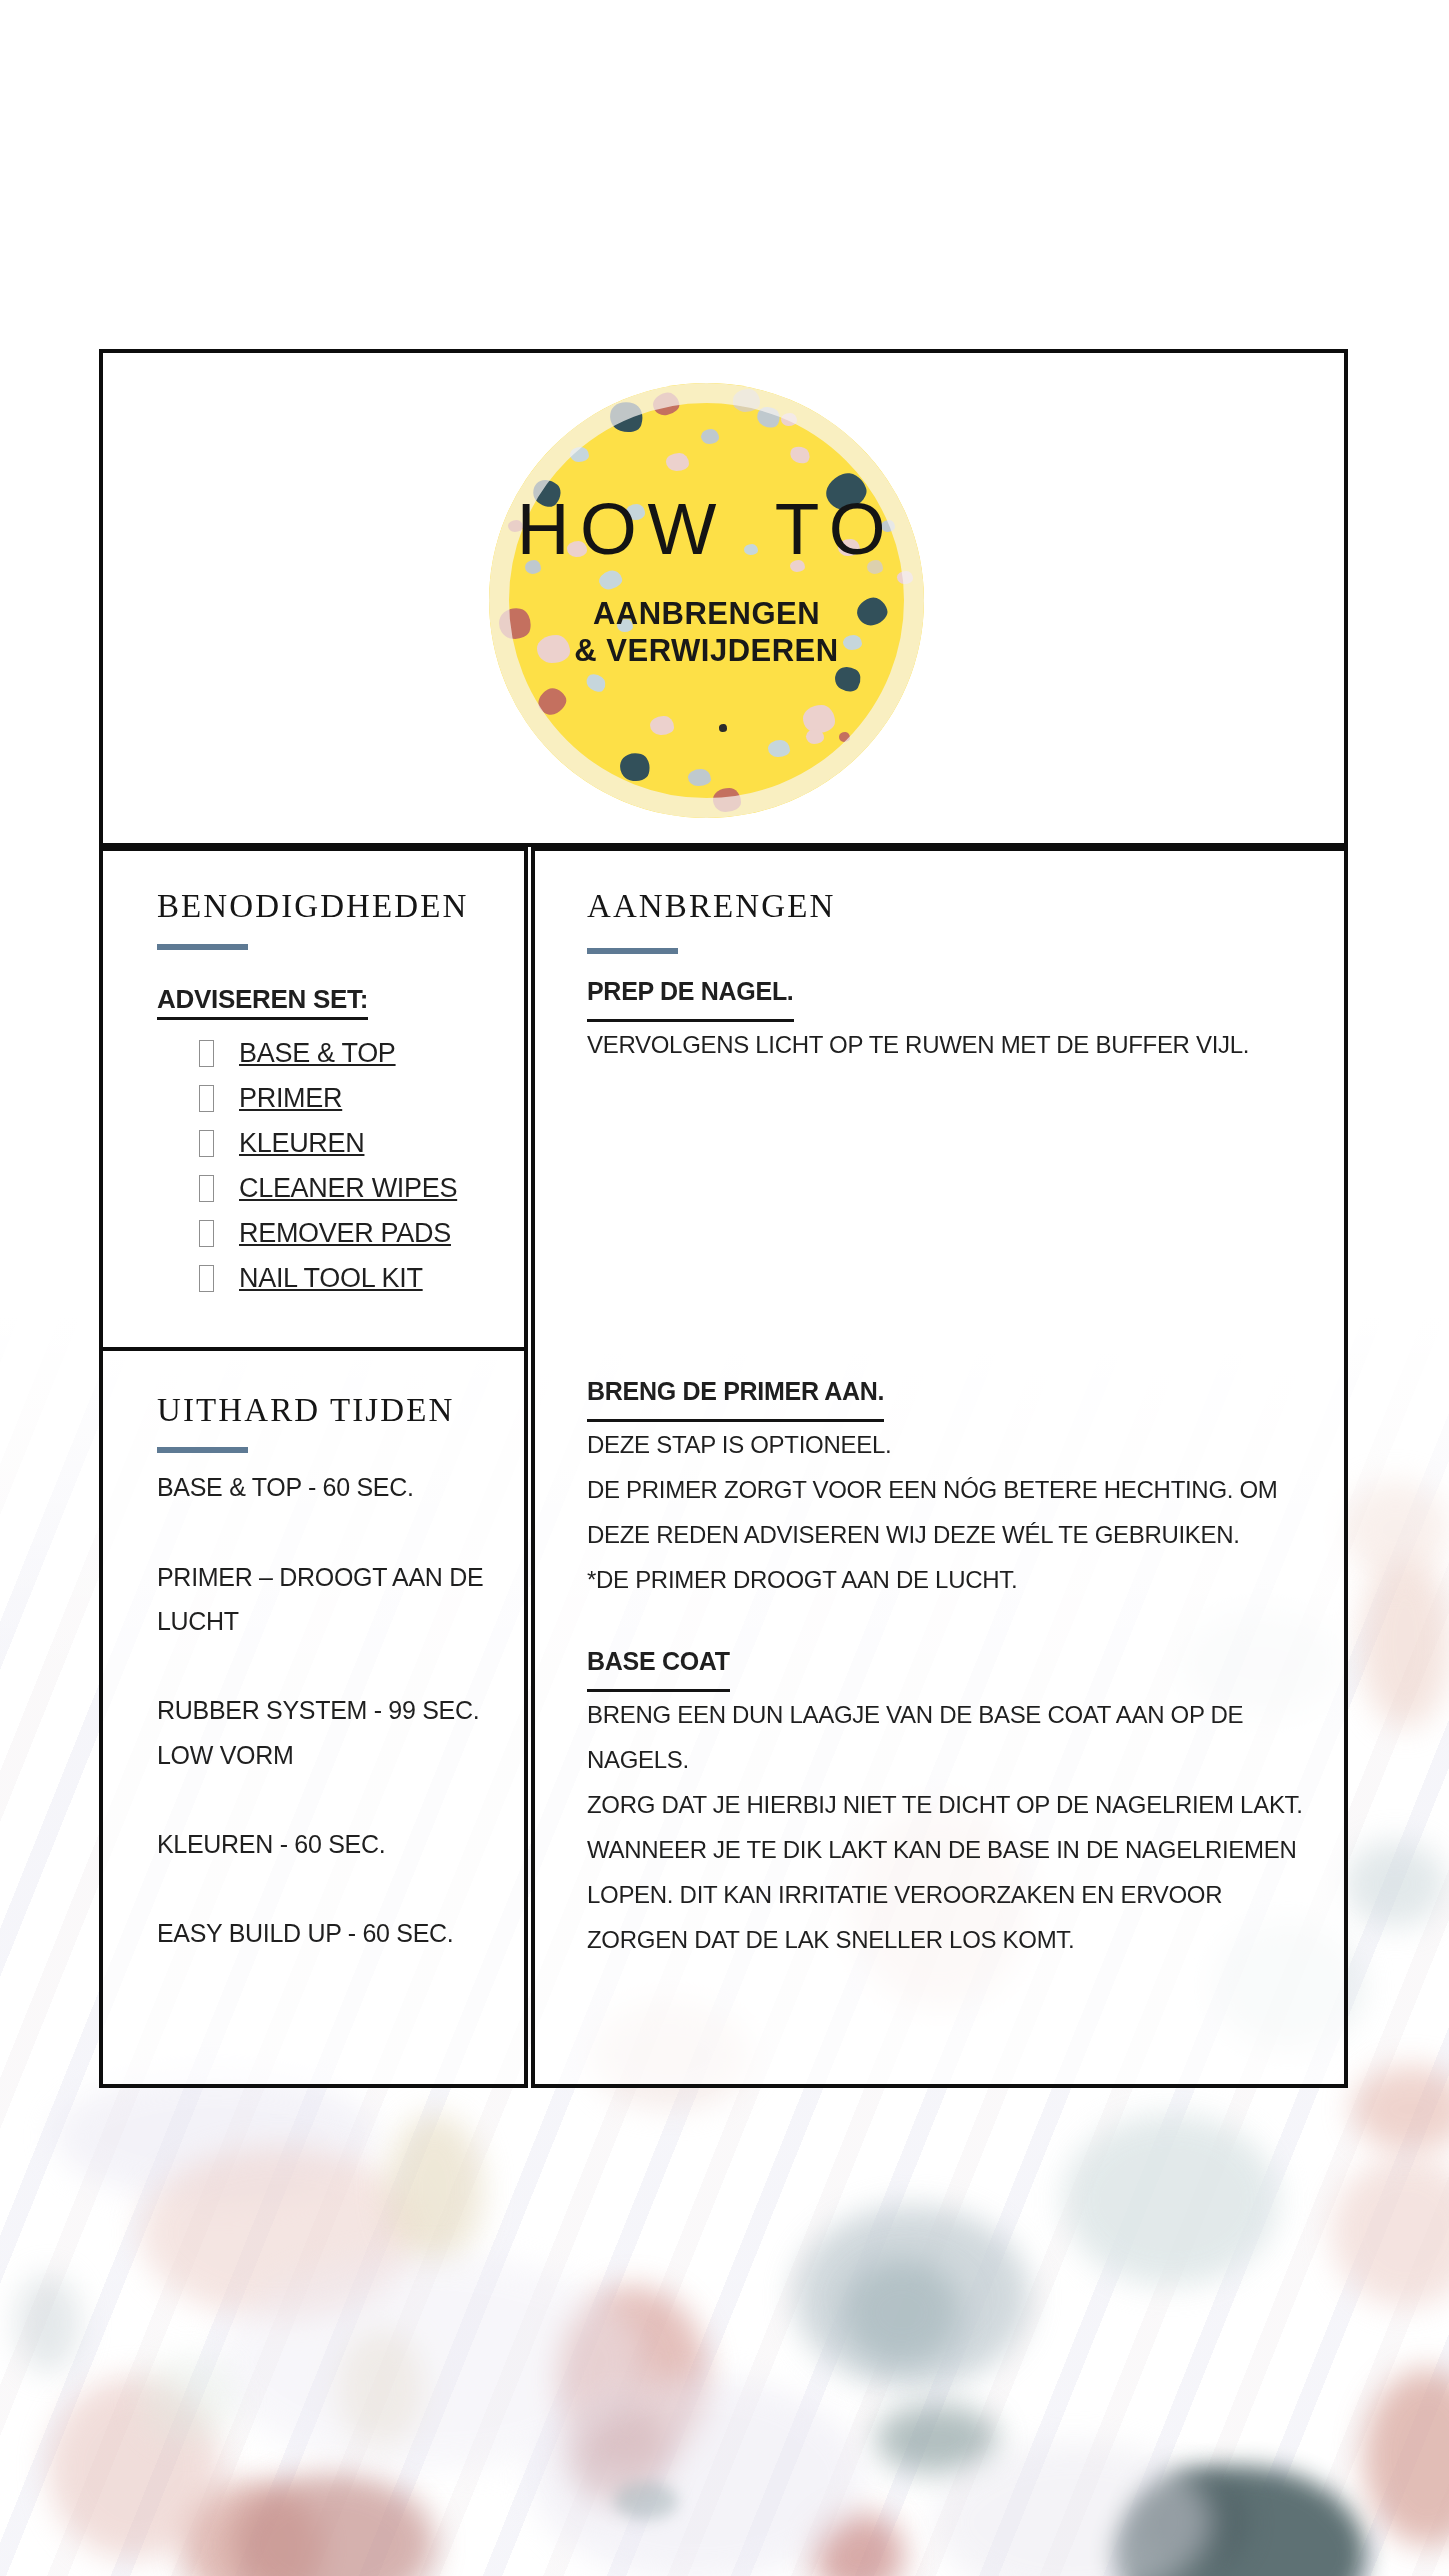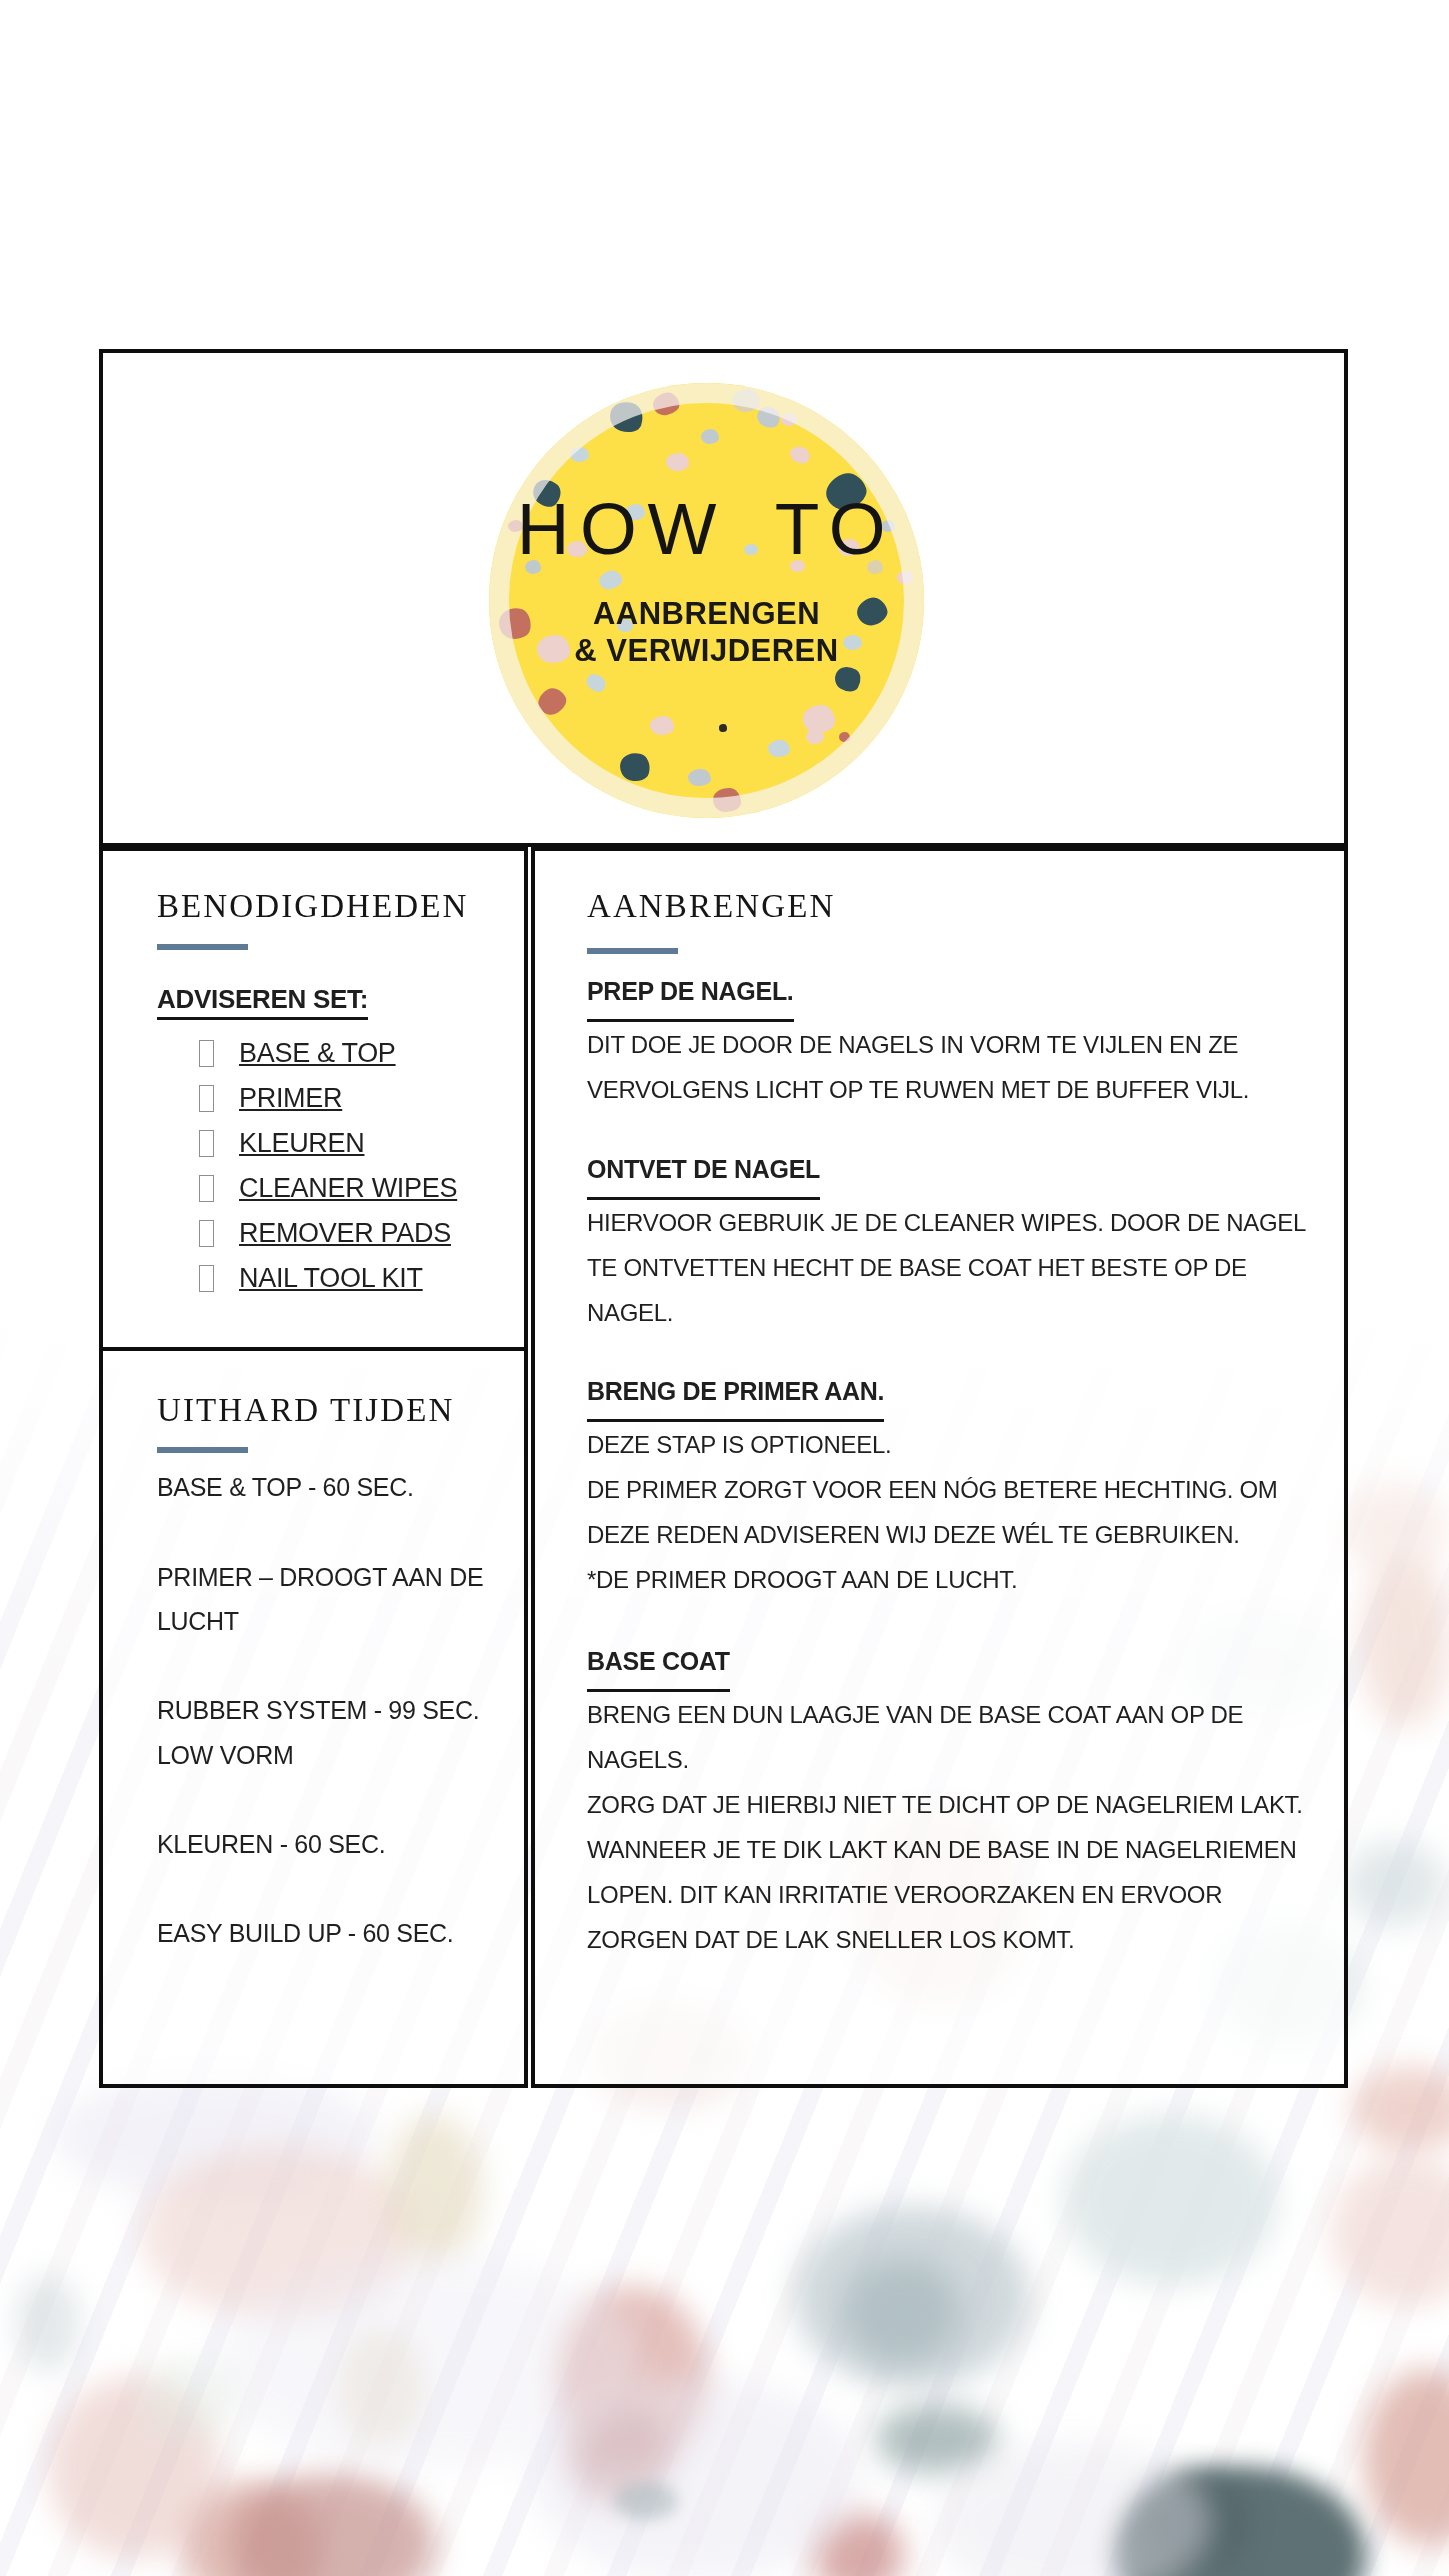--- a/index.html
+++ b/index.html
@@ -233,30 +233,23 @@
     <div class="abs-line sans" style="top:971px">KLEUREN - 60 SEC.</div>
     <div class="abs-line sans" style="top:1060px">EASY BUILD UP - 60 SEC.</div>
   </section>
 
   <section class="box" id="right-box">
     <h2 class="serif-title" style="left:52px;top:36px">AANBRENGEN</h2>
     <div class="accent-stroke" style="left:52px;top:97px"></div>
 
     <div class="sec sans" style="top:118px">
       <h3 class="sec-heading"><span>PREP DE NAGEL.</span></h3>
-      <div class="line">DIT DOE JE DOOR DE NAGELS IN VORM TE VIJLEN EN ZE</div>
       <div class="line">VERVOLGENS LICHT OP TE RUWEN MET DE BUFFER VIJL.</div>
     </div>
 
-    <div class="sec sans" style="top:296px">
-      <h3 class="sec-heading"><span>ONTVET DE NAGEL</span></h3>
-      <div class="line">HIERVOOR GEBRUIK JE DE CLEANER WIPES. DOOR DE NAGEL</div>
-      <div class="line">TE ONTVETTEN HECHT DE BASE COAT HET BESTE OP DE</div>
-      <div class="line">NAGEL.</div>
-    </div>
 
     <div class="sec sans" style="top:518px">
       <h3 class="sec-heading"><span>BRENG DE PRIMER AAN.</span></h3>
       <div class="line">DEZE STAP IS OPTIONEEL.</div>
       <div class="line">DE PRIMER ZORGT VOOR EEN NÓG BETERE HECHTING. OM</div>
       <div class="line">DEZE REDEN ADVISEREN WIJ DEZE WÉL TE GEBRUIKEN.</div>
       <div class="line">*DE PRIMER DROOGT AAN DE LUCHT.</div>
     </div>
 
     <div class="sec sans" style="top:788px">

